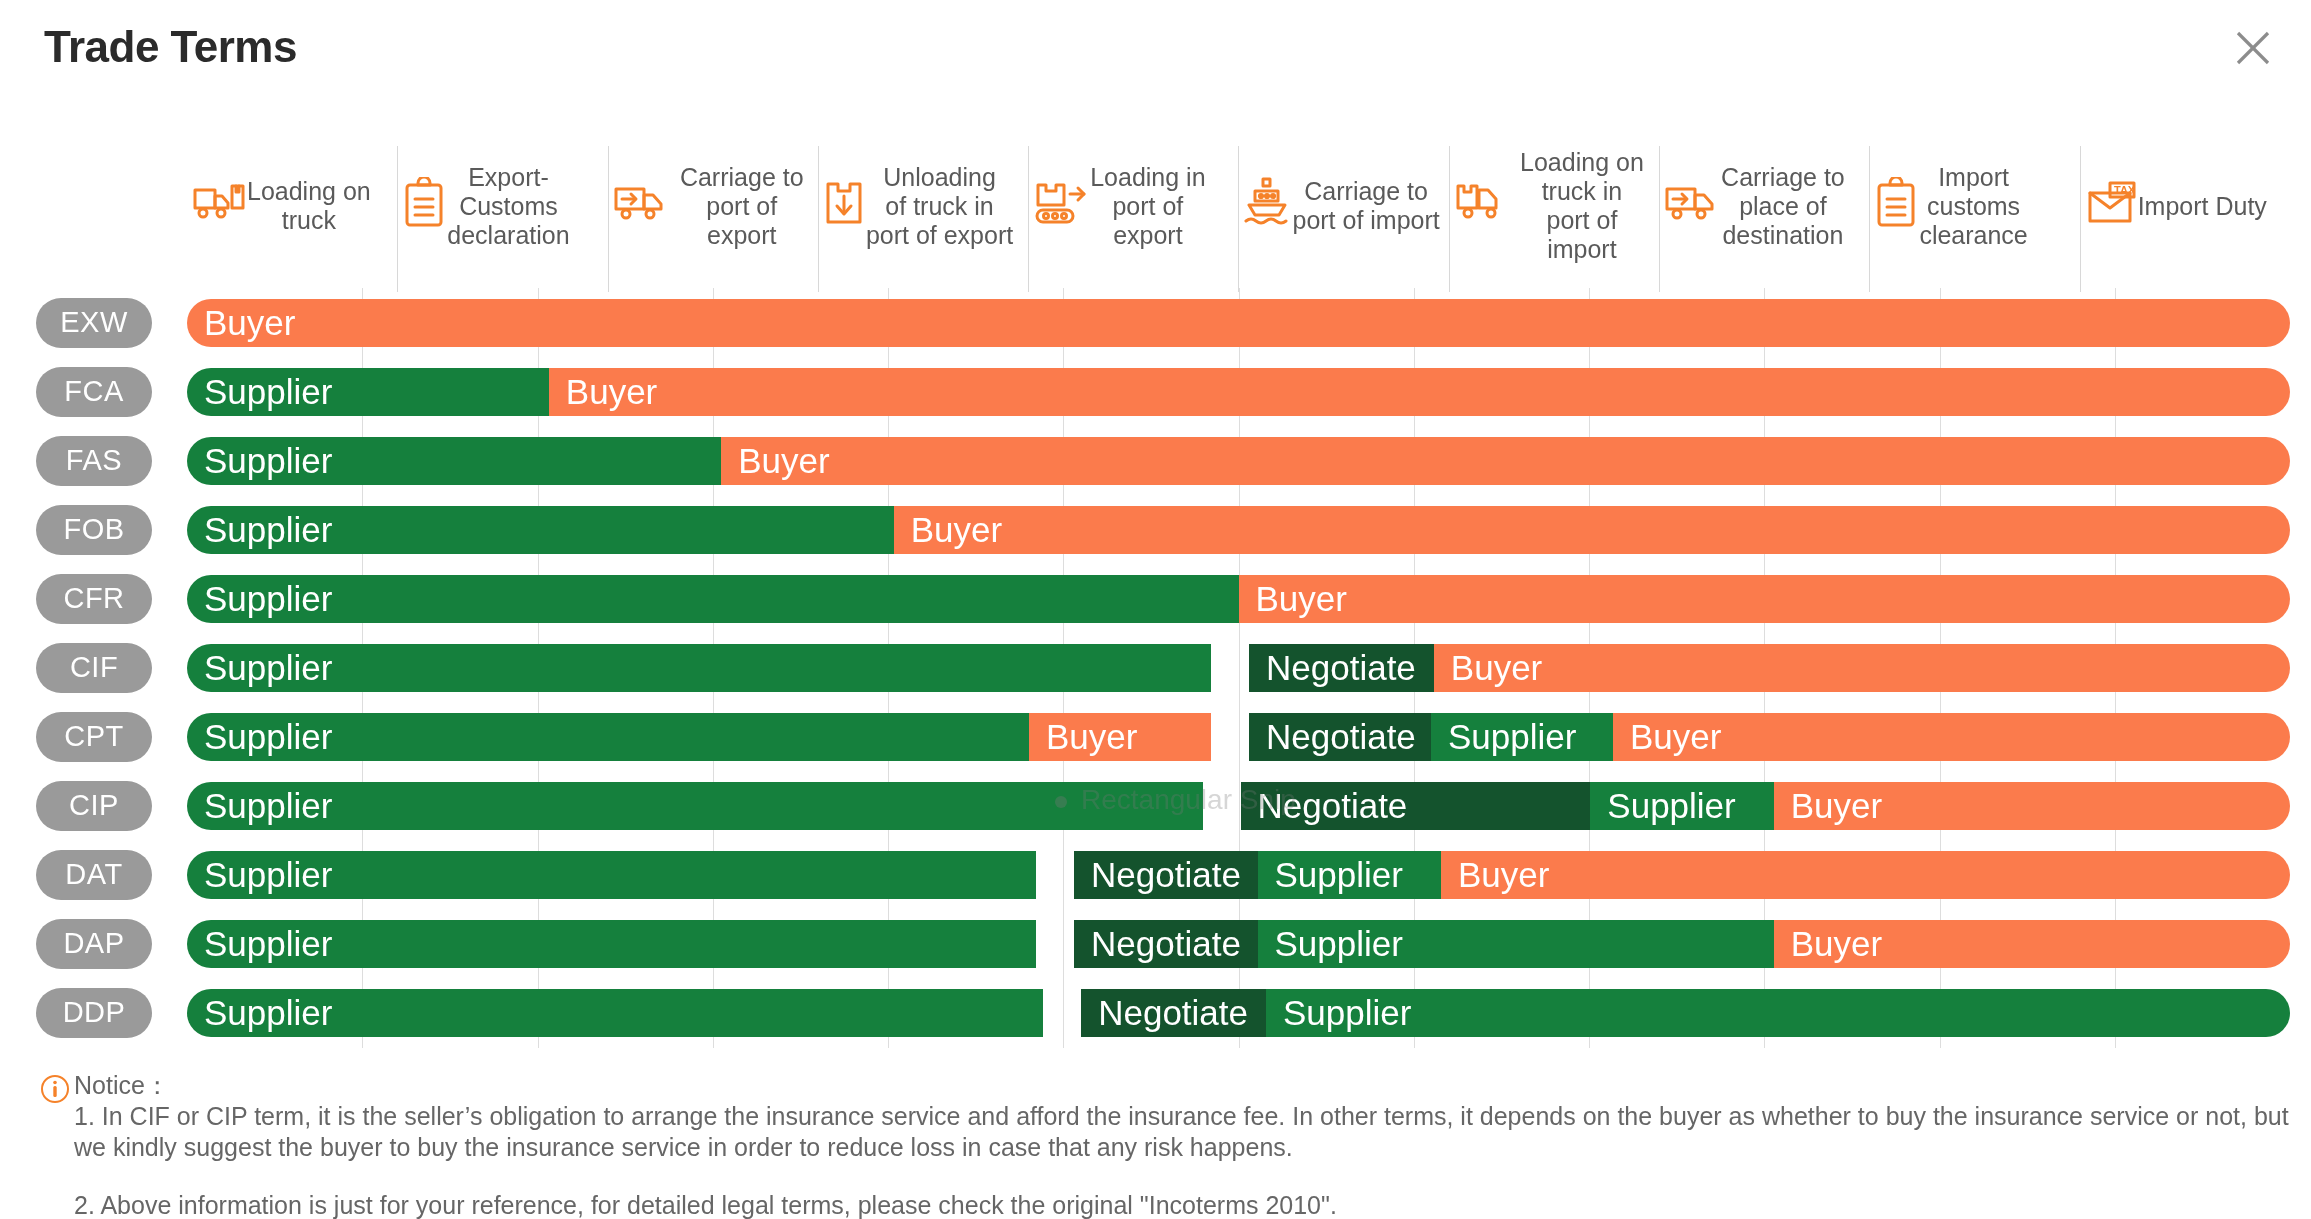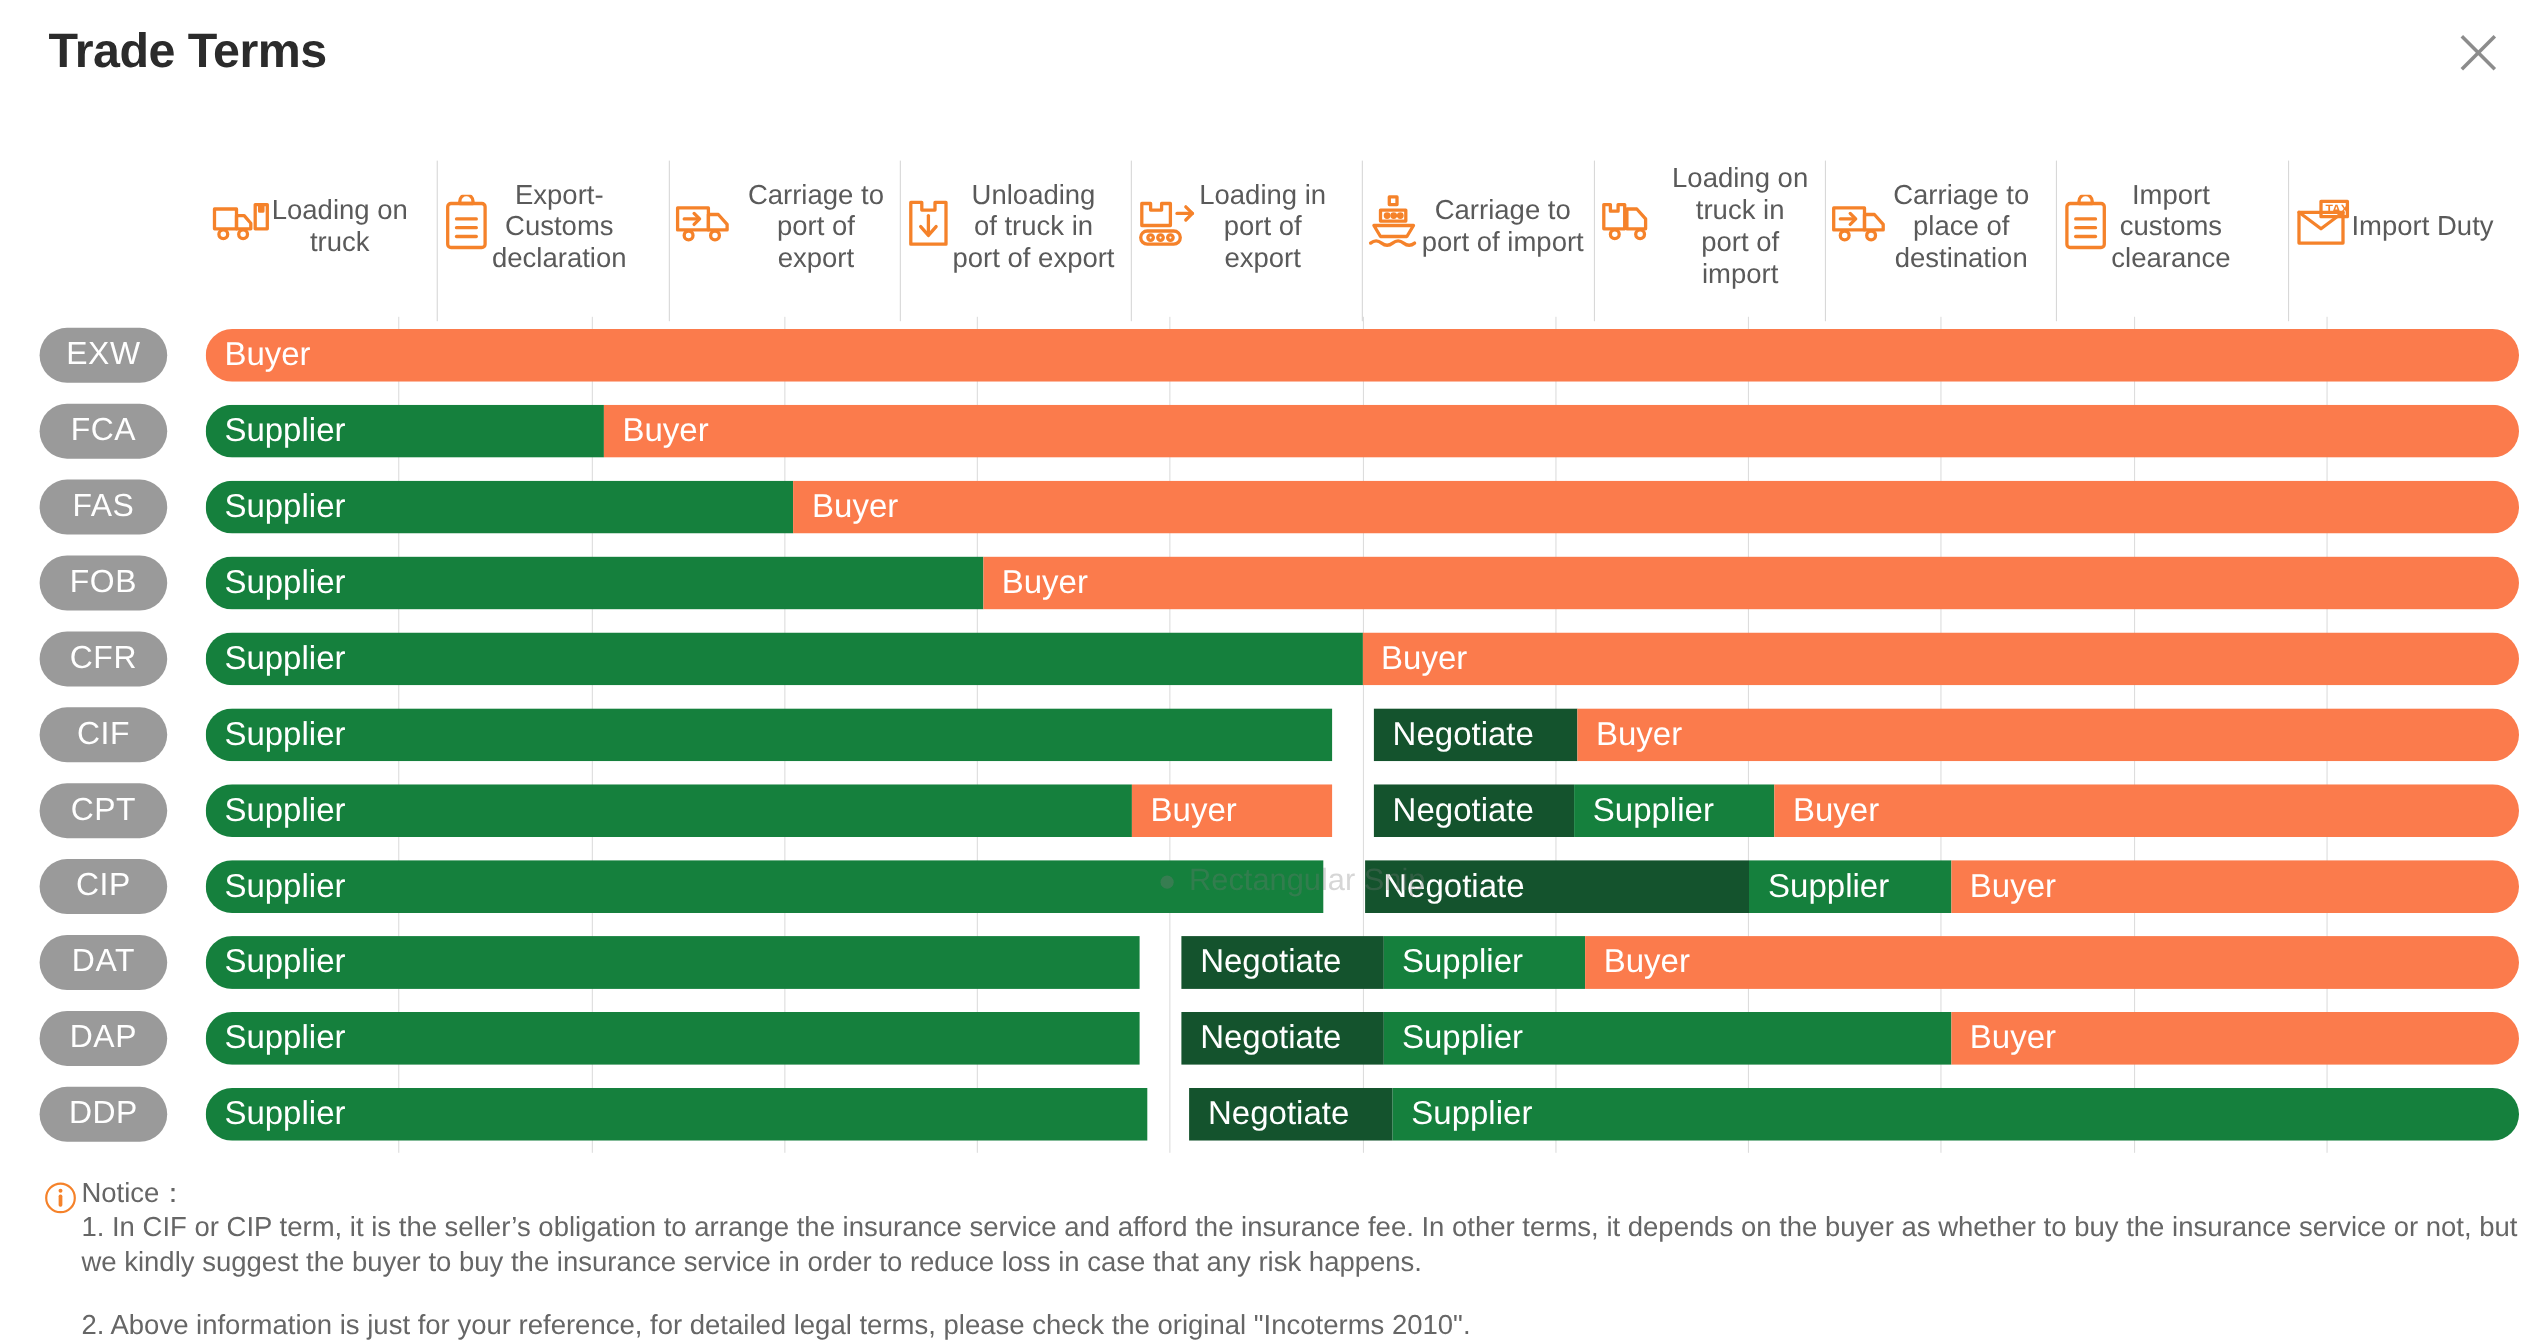--- a/index.html
+++ b/index.html
@@ -81,21 +81,21 @@
   .bar {
     position: absolute; left: 187px; top: 50%;
     transform: translateY(-50%);
     width: 2103px; height: 48px;
     display: flex;
     border-radius: 24px;
     overflow: hidden;
   }
   .seg {
     display: flex; align-items: center;
-    color: #ffffff; font-size: 30px;
+    color: #ffffff; font-size: 35px;
     padding-left: 17px;
     white-space: nowrap;
     overflow: hidden;
   }
   .seg.supplier { background: #15803d; }
   .seg.buyer    { background: #fb7b4c; }
   .seg.negotiate{ background: #14532d; margin-left: 38px; }
 
   
   .watermark {

